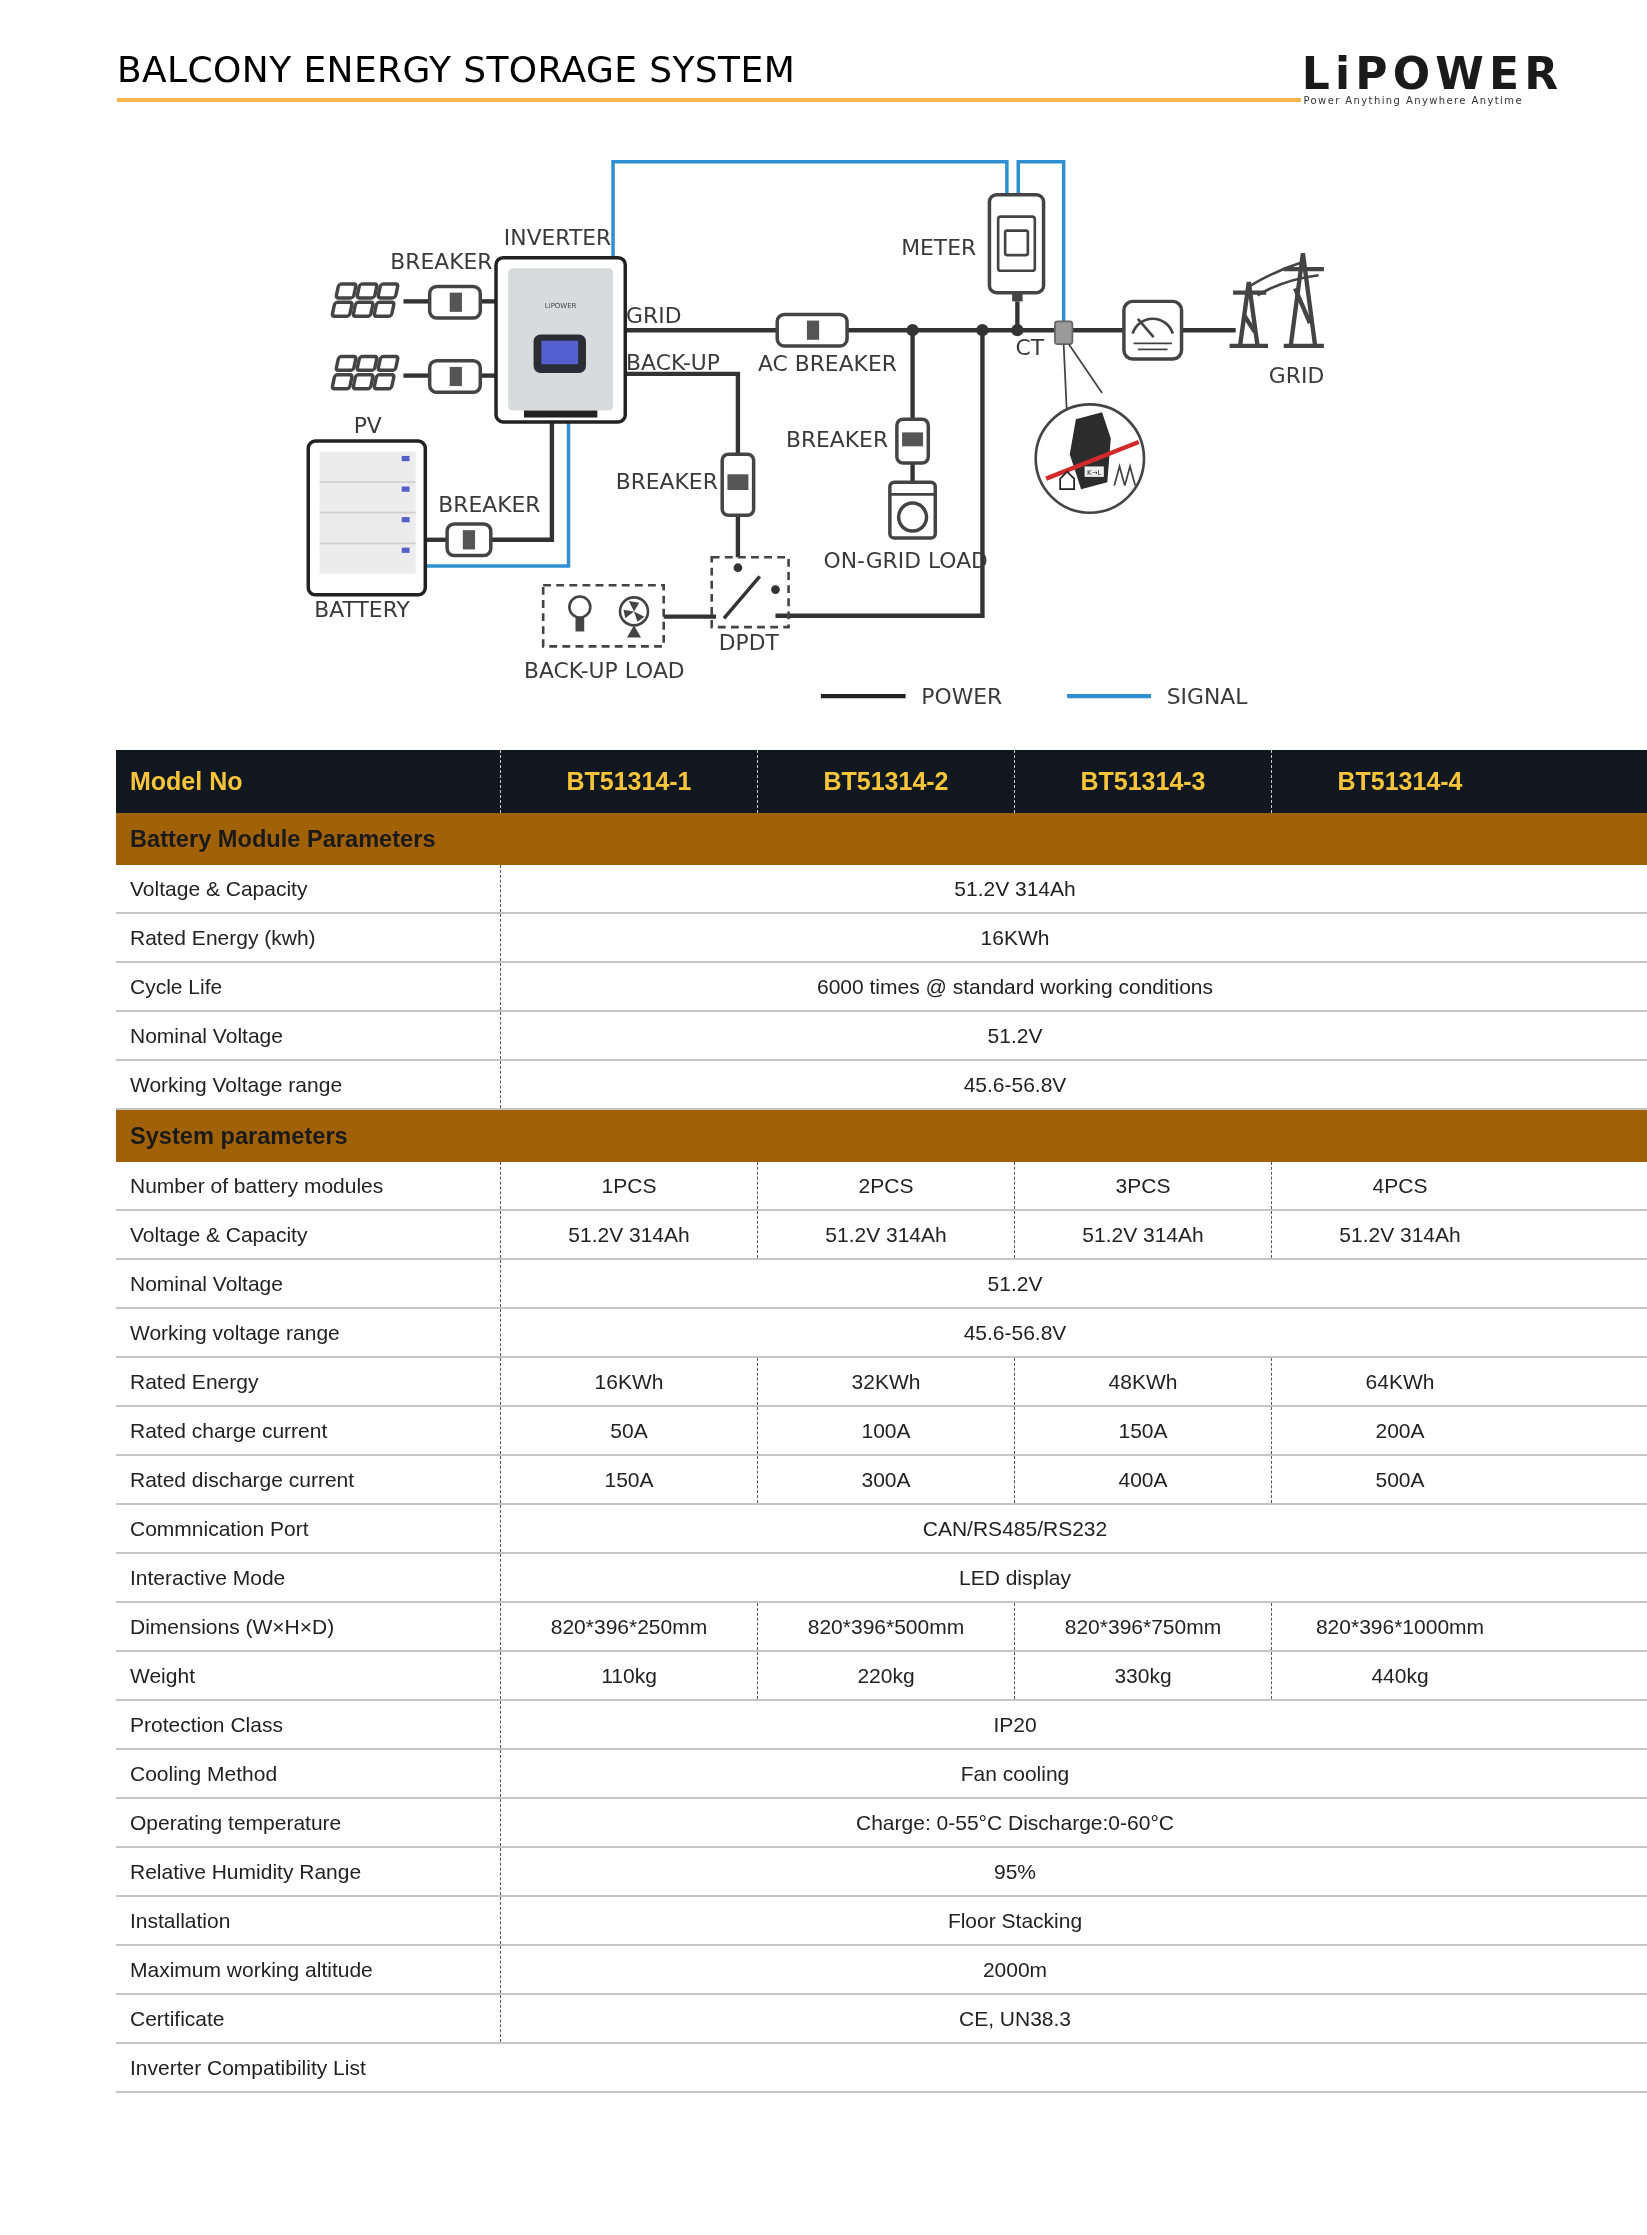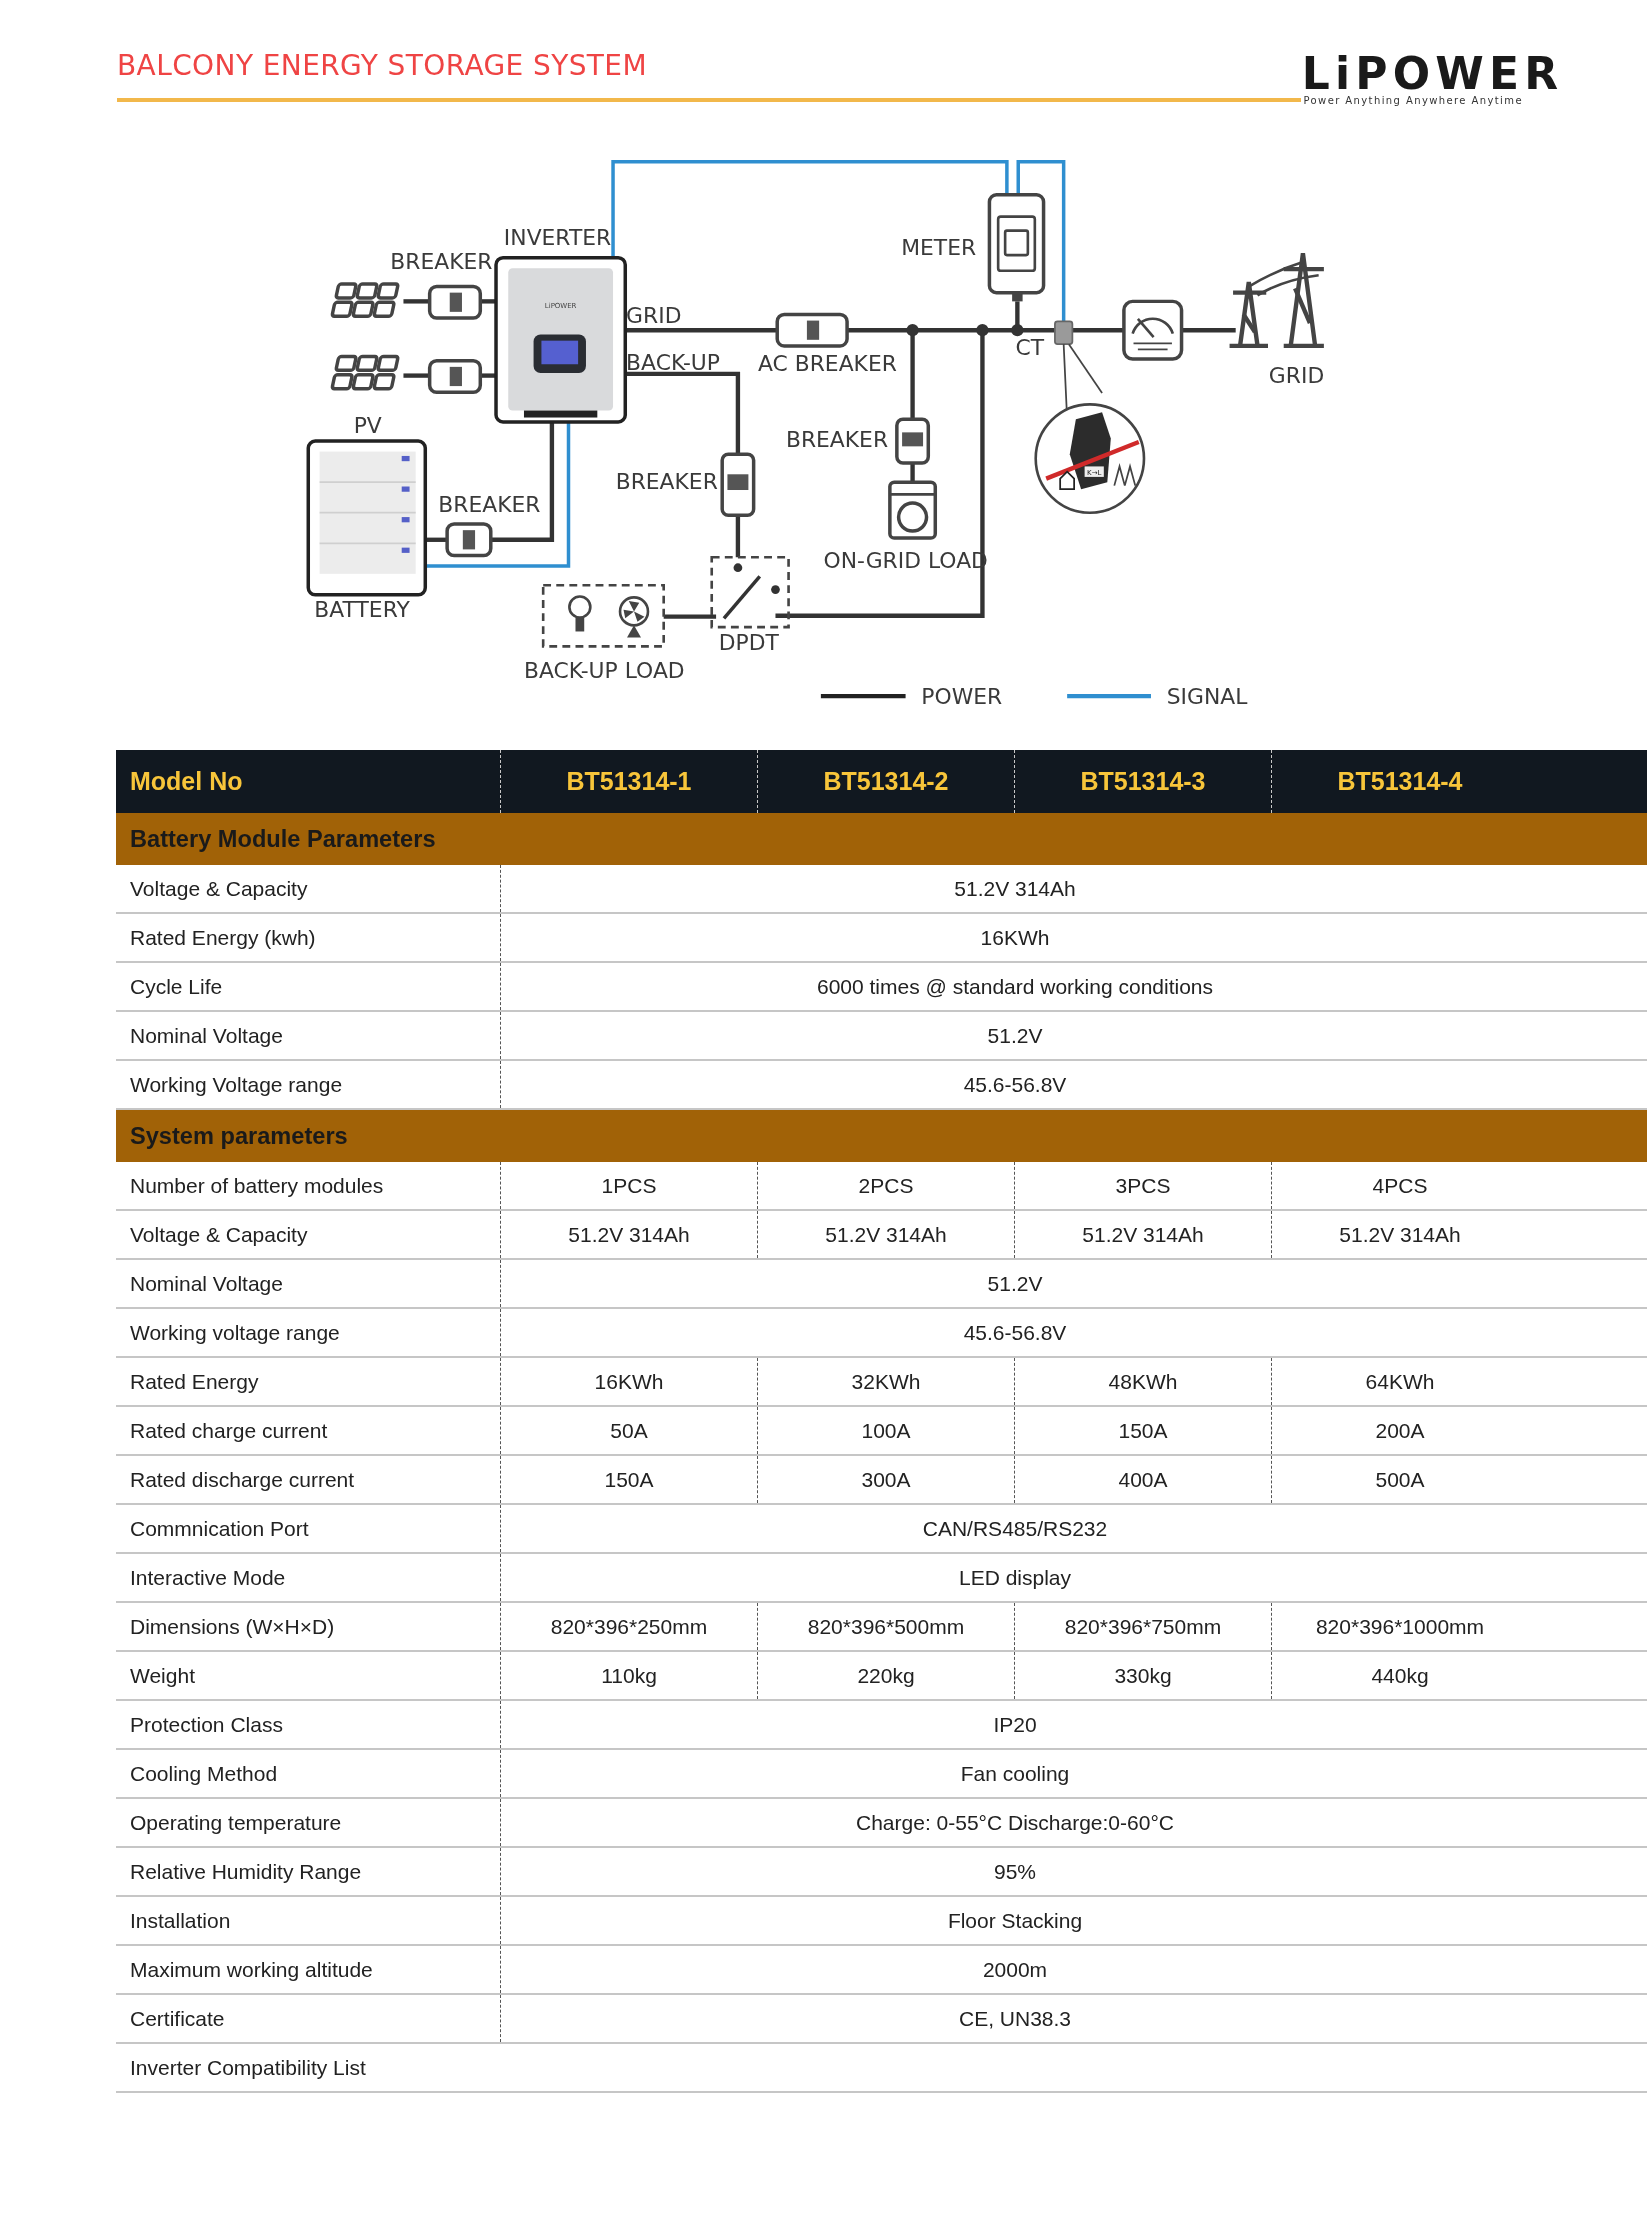--- a/index.html
+++ b/index.html
@@ -1,22 +1,22 @@
 <!DOCTYPE html>
 <html style="font-size:14px"><head>
 <meta charset="utf-8">
 <style>
   * { box-sizing: border-box; margin: 0; padding: 0; }
   html, body { width: 1647px; height: 2236px; background: #ffffff; overflow: hidden; }
   body { position: relative; font-family: "Liberation Sans", "DejaVu Sans", sans-serif; color: #222; }
 
   .page-title {
     position: absolute; left: 117px; top: 49px;
-    font-family: "DejaVu Sans", sans-serif; font-size: 28px; font-weight: normal;
-    letter-spacing: 0.4px; color: #ef4444;
+    font-family: "DejaVu Sans", sans-serif; font-size: 36px; font-weight: normal;
+    letter-spacing: 0.4px; color: #000000;
   }
   .title-rule {
     position: absolute; left: 117px; top: 98px; width: 1184px; height: 4.4px;
     background: #f2b84b;
   }
   .logo { position: absolute; left: 1300px; top: 49px; width: 231px; height: 61px; }
   .logo-word {
     position: absolute; left: 1.7px; top: 0; font-family: "DejaVu Sans", sans-serif;
     font-weight: bold; font-size: 44px; letter-spacing: 5.2px; color: #1a1a1a; line-height: 49px;
   }

